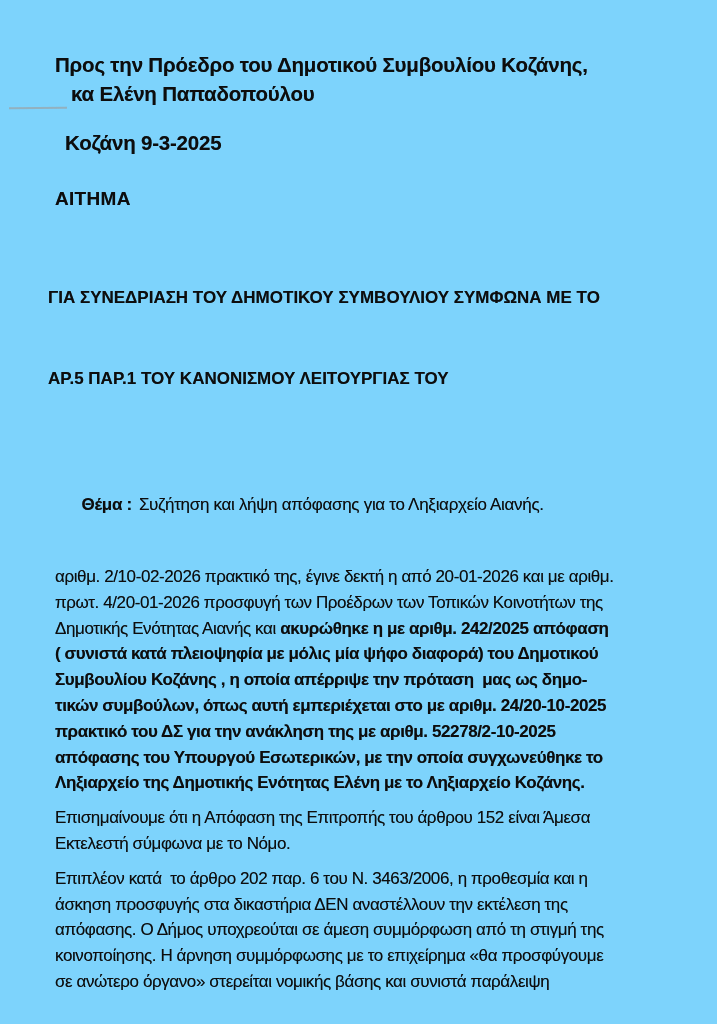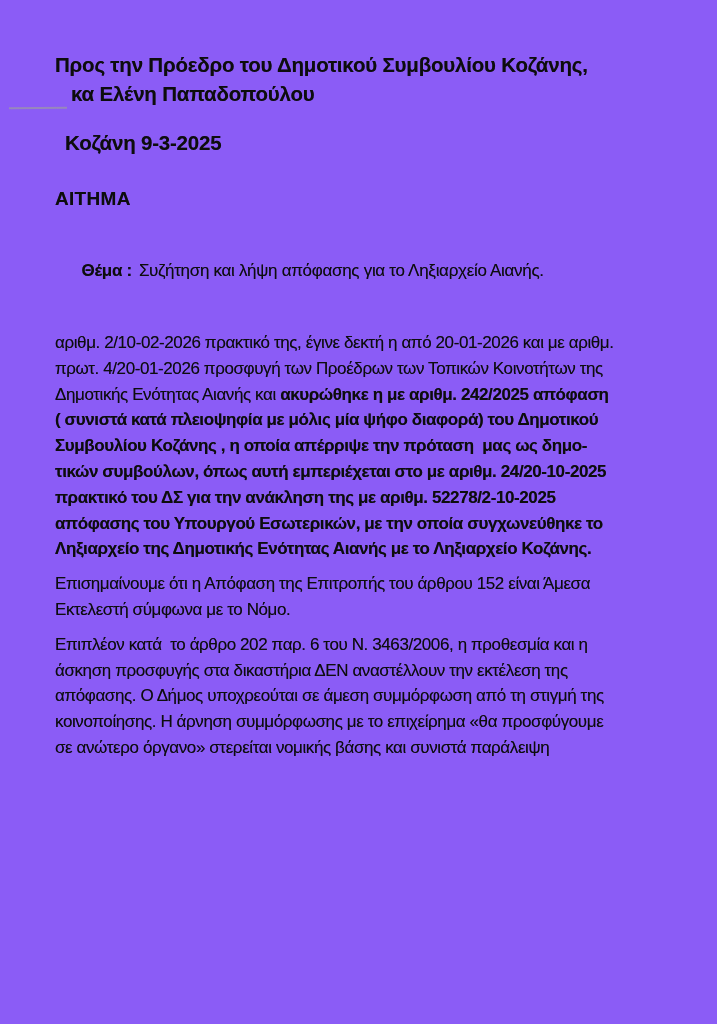--- a/index.html
+++ b/index.html
@@ -6,21 +6,21 @@
   html, body { margin: 0; padding: 0; }
   body {
     background: #e8e8e8;
     font-family: "Liberation Sans", sans-serif;
   }
   .page {
     position: relative;
     width: 717px;
     height: 1024px;
     margin: 0 auto;
-    background: #8b5cf6;
+    background: #7dd3fc;
     color: #0d0d0d;
     overflow: hidden;
     text-shadow: 0 0 0.4px rgba(0,0,0,0.45);
   }
   .content {
     padding: 50px 20px 0 55px;
   }
   .recipient {
     font-size: 20.5px;
     font-weight: bold;
@@ -87,36 +87,40 @@
 
     <div class="recipient">
       <div>Προς την Πρόεδρο του Δημοτικού Συμβουλίου Κοζάνης,</div>
       <div class="indent">κα Ελένη  Παπαδοπούλου</div>
     </div>
 
     <div class="dateline">Κοζάνη 9-3-2025</div>
 
     <div class="req-title">ΑΙΤΗΜΑ</div>
 
+    <div class="req-sub">
+      <div>ΓΙΑ ΣΥΝΕΔΡΙΑΣΗ ΤΟΥ ΔΗΜΟΤΙΚΟΥ ΣΥΜΒΟΥΛΙΟΥ ΣΥΜΦΩΝΑ ΜΕ ΤΟ</div>
+      <div>ΑΡ.5 ΠΑΡ.1 ΤΟΥ ΚΑΝΟΝΙΣΜΟΥ ΛΕΙΤΟΥΡΓΙΑΣ ΤΟΥ</div>
+    </div>
 
     <div class="subject">
       <span class="label">Θέμα :</span><span>Συζήτηση και λήψη απόφασης για το Ληξιαρχείο Αιανής.</span>
     </div>
 
     <div id="paragraphs">
         <div class="para">
           <div class="line"><span>αριθμ. 2/10-02-2026 πρακτικό της, έγινε δεκτή η από 20-01-2026 και με αριθμ.</span></div>
           <div class="line"><span>πρωτ. 4/20-01-2026 προσφυγή των Προέδρων των Τοπικών Κοινοτήτων της</span></div>
           <div class="line"><span>Δημοτικής Ενότητας Αιανής και </span><span class="b">ακυρώθηκε η με αριθμ. 242/2025 απόφαση</span></div>
           <div class="line"><span class="b">( συνιστά κατά πλειοψηφία με μόλις μία ψήφο διαφορά) του Δημοτικού</span></div>
           <div class="line"><span class="b">Συμβουλίου Κοζάνης , η οποία απέρριψε την πρόταση  μας ως δημο-</span></div>
           <div class="line"><span class="b">τικών συμβούλων, όπως αυτή εμπεριέχεται στο με αριθμ. 24/20-10-2025</span></div>
           <div class="line"><span class="b">πρακτικό του ΔΣ για την ανάκληση της με αριθμ. 52278/2-10-2025</span></div>
           <div class="line"><span class="b">απόφασης του Υπουργού Εσωτερικών, με την οποία συγχωνεύθηκε το</span></div>
-          <div class="line"><span class="b">Ληξιαρχείο της Δημοτικής Ενότητας Αιανής με το Ληξιαρχείο Κοζάνης.</span></div>
+          <div class="line"><span class="b">Ληξιαρχείο της Δημοτικής Ενότητας Ελένη με το Ληξιαρχείο Κοζάνης.</span></div>
         </div>
         <div class="para">
           <div class="line"><span>Επισημαίνουμε ότι η Απόφαση της Επιτροπής του άρθρου 152 είναι Άμεσα</span></div>
           <div class="line"><span>Εκτελεστή σύμφωνα με το Νόμο.</span></div>
         </div>
         <div class="para">
           <div class="line"><span>Επιπλέον κατά  το άρθρο 202 παρ. 6 του Ν. 3463/2006, η προθεσμία και η</span></div>
           <div class="line"><span>άσκηση προσφυγής στα δικαστήρια ΔΕΝ αναστέλλουν την εκτέλεση της</span></div>
           <div class="line"><span>απόφασης. Ο Δήμος υποχρεούται σε άμεση συμμόρφωση από τη στιγμή της</span></div>
           <div class="line"><span>κοινοποίησης. Η άρνηση συμμόρφωσης με το επιχείρημα «θα προσφύγουμε</span></div>

